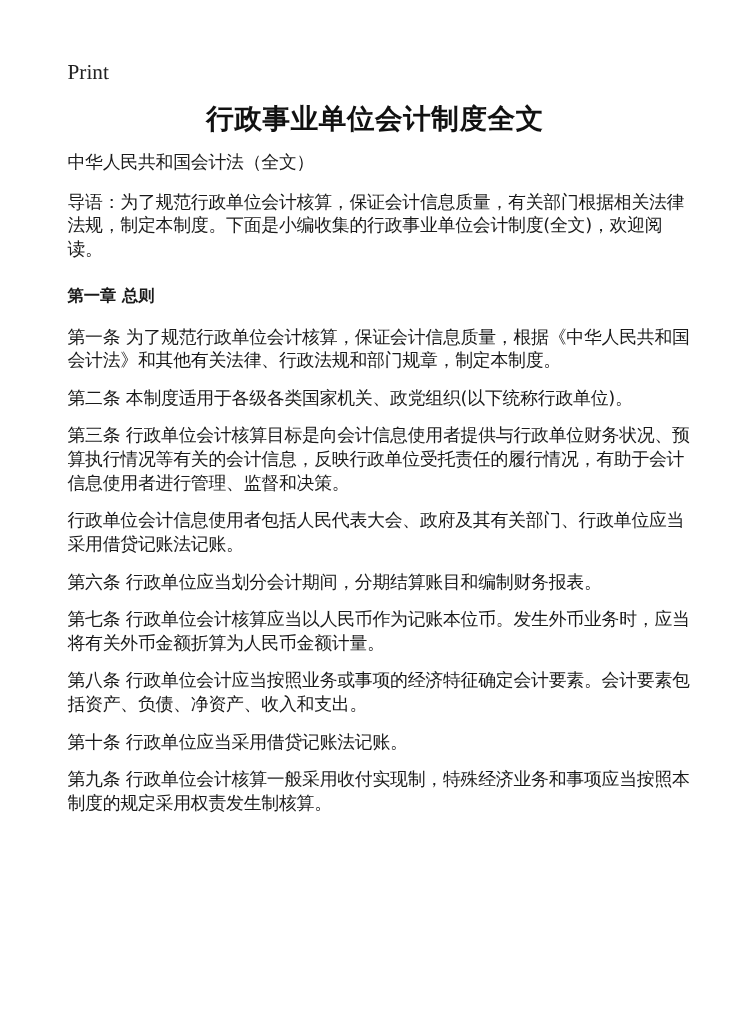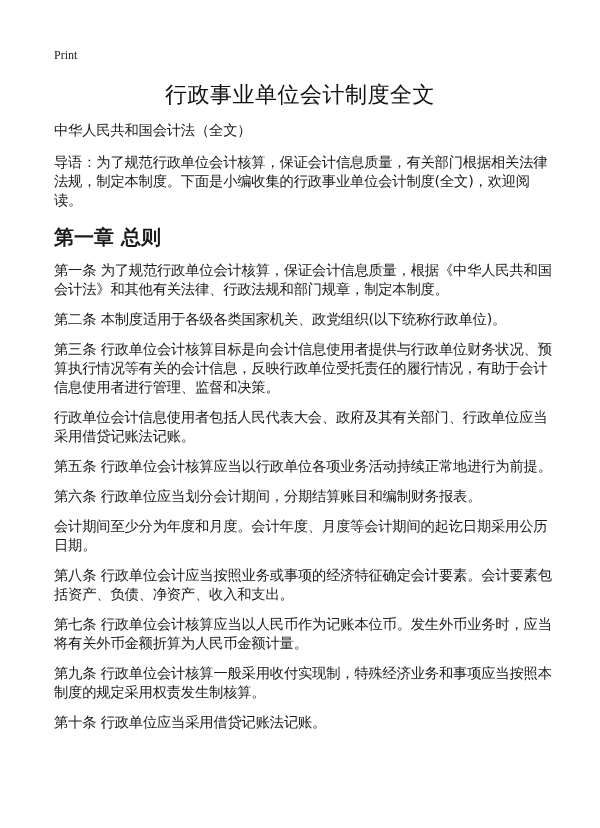--- a/index.html
+++ b/index.html
@@ -19,31 +19,31 @@
       position: absolute;
       left: 54px;
       top: 0;
       width: 500px;
     }
     .print-label {
       position: absolute;
       left: 0;
       top: 48px;
       font-family: "Liberation Serif", "DejaVu Serif", serif;
-      font-size: 12px;
+      font-size: 17px;
       color: #222;
     }
     .doc-title {
       position: absolute;
       left: 0;
       top: 80px;
       width: 492px;
       text-align: center;
       font-size: 22px;
-      font-weight: normal;
+      font-weight: bold;
       margin: 0;
       color: #111;
       letter-spacing: 0.5px;
     }
     .body-text {
       position: absolute;
       left: 0;
       top: 121px;
       width: 500px;
       font-size: 14.3px;
@@ -52,40 +52,38 @@
     .para {
       margin: 0 0 11px 0;
       letter-spacing: -0.2px;
     }
     .para.subtitle {
       margin-bottom: 13px;
     }
     .chapter {
       font-weight: bold;
       margin: 18px 0 14px 0;
-      font-size: 20px;
+      font-size: 13px;
     }
   </style>
 </head>
 <body>
 
 <div class="page">
   <div class="print-label">Print</div>
 
   <h1 class="doc-title">行政事业单位会计制度全文</h1>
 
   <div class="body-text">
     <p class="para subtitle">中华人民共和国会计法（全文）</p>
     <p class="para">导语：为了规范行政单位会计核算，保证会计信息质量，有关部门根据相关法律法规，制定本制度。下面是小编收集的行政事业单位会计制度(全文)，欢迎阅读。</p>
     <p class="chapter">第一章 总则</p>
     <p class="para">第一条 为了规范行政单位会计核算，保证会计信息质量，根据《中华人民共和国会计法》和其他有关法律、行政法规和部门规章，制定本制度。</p>
     <p class="para">第二条 本制度适用于各级各类国家机关、政党组织(以下统称行政单位)。</p>
     <p class="para">第三条 行政单位会计核算目标是向会计信息使用者提供与行政单位财务状况、预算执行情况等有关的会计信息，反映行政单位受托责任的履行情况，有助于会计信息使用者进行管理、监督和决策。</p>
     <p class="para">行政单位会计信息使用者包括人民代表大会、政府及其有关部门、行政单位应当采用借贷记账法记账。</p>
-    <p class="para">第五条 行政单位会计核算应当以行政单位各项业务活动持续正常地进行为前提。</p>
     <p class="para">第六条 行政单位应当划分会计期间，分期结算账目和编制财务报表。</p>
-    <p class="para">会计期间至少分为年度和月度。会计年度、月度等会计期间的起讫日期采用公历日期。</p>
+    <p class="para">第七条 行政单位会计核算应当以人民币作为记账本位币。发生外币业务时，应当将有关外币金额折算为人民币金额计量。</p>
     <p class="para">第八条 行政单位会计应当按照业务或事项的经济特征确定会计要素。会计要素包括资产、负债、净资产、收入和支出。</p>
-    <p class="para">第七条 行政单位会计核算应当以人民币作为记账本位币。发生外币业务时，应当将有关外币金额折算为人民币金额计量。</p>
+    <p class="para">第十条 行政单位应当采用借贷记账法记账。</p>
     <p class="para">第九条 行政单位会计核算一般采用收付实现制，特殊经济业务和事项应当按照本制度的规定采用权责发生制核算。</p>
-    <p class="para">第十条 行政单位应当采用借贷记账法记账。</p>
   </div>
 </div>
 
 </body></html>

